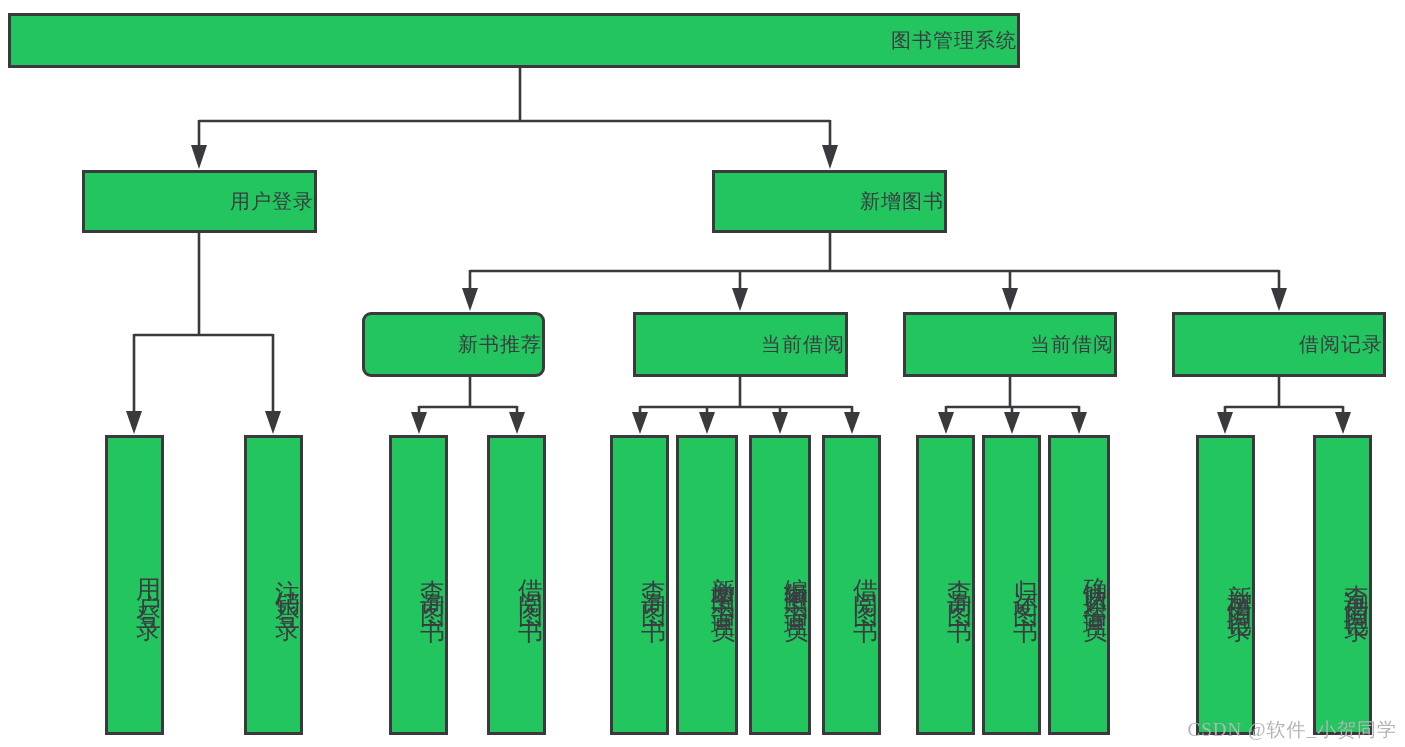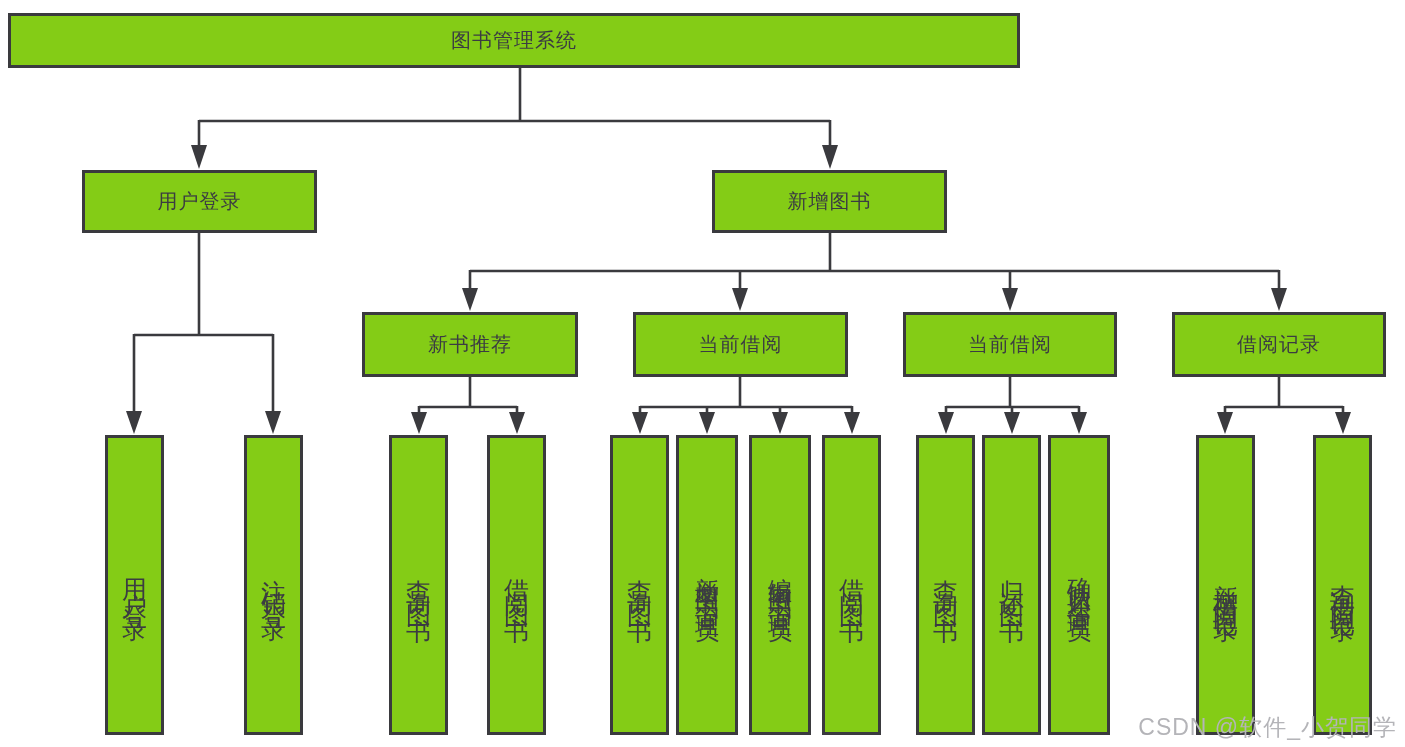--- a/index.html
+++ b/index.html
@@ -18,24 +18,24 @@
   .wires {
     position: absolute;
     left: 0; top: 0;
     width: 1405px; height: 747px;
     z-index: 0;
   }
   .node {
     position: absolute;
     box-sizing: border-box;
     border: 3px solid #3a3a3e;
-    background: #84cc16;
+    background: #22c55e;
     display: flex;
     align-items: center;
-    justify-content: center;
+    justify-content: flex-end;
     z-index: 1;
   }
   .node .lbl {
     color: #3b3c42;
     font-size: 20px;
     letter-spacing: 1px;
     white-space: nowrap;
   }
   .root .lbl { font-size: 20px; }
   .leaf .lbl {
@@ -51,25 +51,26 @@
     letter-spacing: 7px;
   }
   .leaf.long .lbl {
     font-size: 24px;
     letter-spacing: 6px;
   }
   .watermark {
     position: absolute;
     right: 8px;
     bottom: 4px;
-    font-size: 23px;
+    font-size: 19px;
     color: #b4b4b8;
     letter-spacing: 1px;
     z-index: 2;
     white-space: nowrap;
+    font-family: Liberation Serif, serif;
   }
 </style>
 </head>
 <body>
 
 <div class="canvas">
 
   <svg class="wires" viewBox="0 0 1405 747" xmlns="http://www.w3.org/2000/svg">
     <g stroke="#3a3a3e" stroke-width="2.6" fill="none">
 
@@ -147,21 +148,21 @@
     <span class="lbl">图书管理系统</span>
   </div>
 
   <div class="node" style="left:82px; top:170px; width:235px; height:63px;">
     <span class="lbl">用户登录</span>
   </div>
   <div class="node" style="left:712px; top:170px; width:235px; height:63px;">
     <span class="lbl">新增图书</span>
   </div>
 
-  <div class="node" style="left:362px; top:312px; width:216px; height:65px;">
+  <div class="node" style="left:362px; top:312px; width:183px; height:65px;border-radius:9px;">
     <span class="lbl">新书推荐</span>
   </div>
   <div class="node" style="left:633px; top:312px; width:215px; height:65px;">
     <span class="lbl">当前借阅</span>
   </div>
   <div class="node" style="left:903px; top:312px; width:214px; height:65px;">
     <span class="lbl">当前借阅</span>
   </div>
   <div class="node" style="left:1172px; top:312px; width:214px; height:65px;">
     <span class="lbl">借阅记录</span>

